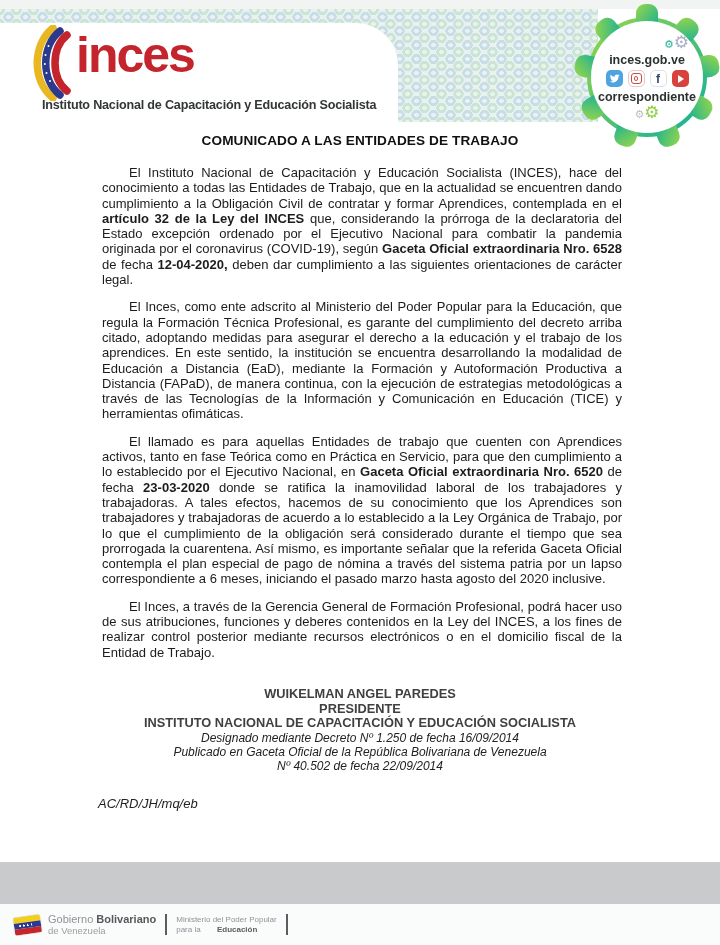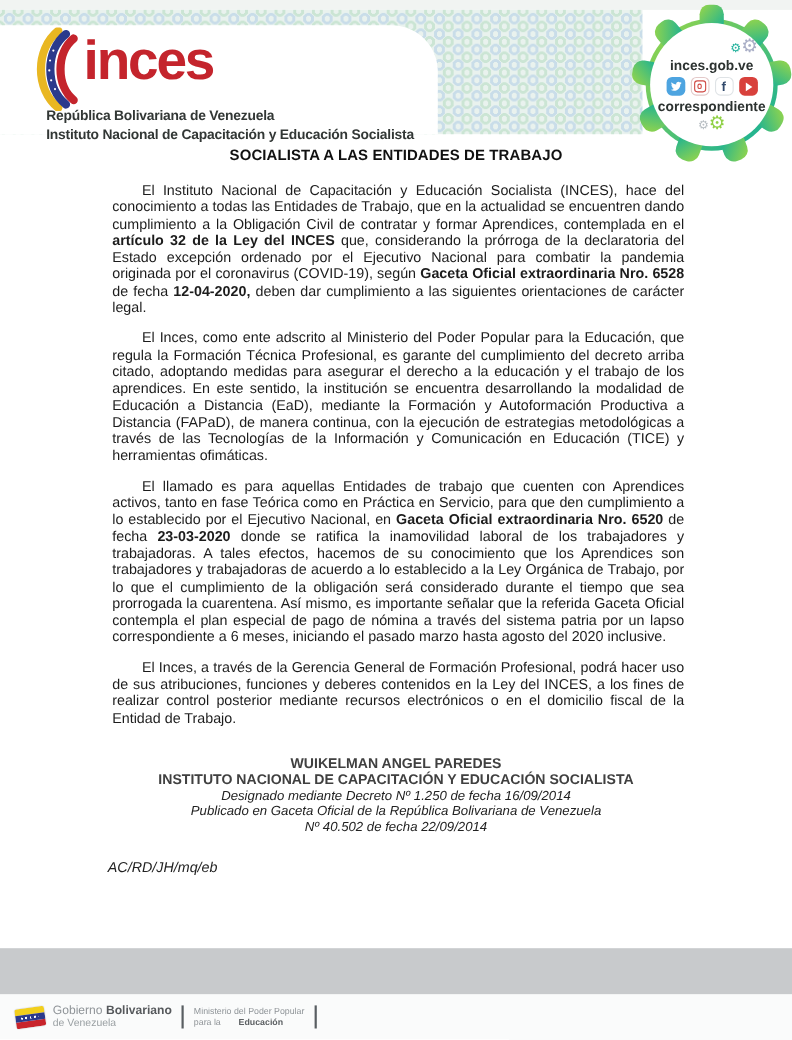--- a/index.html
+++ b/index.html
@@ -8,21 +8,21 @@
 
   
   .top-strip{position:absolute;left:0;top:0;width:720px;height:9px;background:#f1f4f2;}
 
   
   .header{position:absolute;left:0;top:9px;width:584px;height:113px;background:#e9f2ee;
     background-image:
       radial-gradient(circle, rgba(255,255,255,0) 2.4px, #c9dde9 2.5px 5px, rgba(255,255,255,0) 5.3px),
       radial-gradient(circle, rgba(255,255,255,0) 2.4px, #cbe5d4 2.5px 5px, rgba(255,255,255,0) 5.3px);
     background-size:17px 14px,17px 14px;
-    background-position:0 1px,8px 8px;}
+    background-position:0 1px,8px 8px;padding-left:14px;}
   .logo-blob{position:absolute;left:0;top:14px;width:398px;height:99px;background:#ffffff;
     border-radius:0 42px 0 0;}
   .logo-row{position:absolute;left:28px;top:16px;display:flex;align-items:flex-start;}
   .logo-arc{display:block;}
   .logo-word{font-size:50px;font-weight:bold;letter-spacing:-2px;color:#c4242c;line-height:56px;
     margin-left:2px;margin-top:2px;}
   .org-lines{position:absolute;left:42px;top:88px;color:#323735;font-size:12.6px;line-height:16.5px;
     font-weight:bold;letter-spacing:-0.2px;}
 
   
@@ -100,21 +100,20 @@
       <circle cx="17.5" cy="30" r="1" fill="#fff"></circle>
       <circle cx="16.8" cy="39" r="1" fill="#fff"></circle>
       <circle cx="18.5" cy="48" r="1" fill="#fff"></circle>
       <circle cx="22" cy="56" r="1" fill="#fff"></circle>
       <path d="M39 10 C 23 23, 23 53, 39 66" stroke="#c4242c" stroke-width="7.5" fill="none" stroke-linecap="round"></path>
     </svg>
     <div class="logo-word">inces</div>
   </div>
 
   <div class="org-lines">
-    <div>República Bolivariana de Venezuela</div>
     <div>Instituto Nacional de Capacitación y Educación Socialista</div>
   </div>
 </div>
 
 <div class="badge">
   <svg class="gear-big" width="146" height="146" viewBox="0 0 146 146">
     <defs>
       <linearGradient id="ggrad" x1="0" y1="0" x2="1" y2="1">
         <stop offset="0" stop-color="#9bd747"></stop>
         <stop offset="1" stop-color="#0fae9b"></stop>
@@ -157,31 +156,32 @@
         </div>
     </div>
     <div class="badge-handle">correspondiente</div>
     <div class="gears-bottom">
       <span class="gear-glyph" style="font-size:11px;color:#b9bfc4;">⚙</span><span class="gear-glyph" style="font-size:17px;color:#8fd044;">⚙</span>
     </div>
   </div>
 </div>
 
 <div class="doc">
-  <h1 class="doc-title">SOCIALISTA A LAS ENTIDADES DE TRABAJO</h1>
+  <h1 class="doc-title">COMUNICADO A LAS ENTIDADES DE TRABAJO</h1>
 
   <div>
       <p class="para"><span>El Instituto Nacional de Capacitación y Educación Socialista (INCES), hace del conocimiento a todas las Entidades de Trabajo, que en la actualidad se encuentren dando cumplimiento a la Obligación Civil de contratar y formar Aprendices, contemplada en el </span><b>artículo 32 de la Ley del INCES</b><span> que, considerando la prórroga de la declaratoria del Estado excepción ordenado por el Ejecutivo Nacional para combatir la pandemia originada por el coronavirus (COVID-19), según </span><b>Gaceta Oficial extraordinaria Nro. 6528</b><span> de fecha </span><b>12-04-2020,</b><span> deben dar cumplimiento a las siguientes orientaciones de carácter legal.</span></p>
       <p class="para"><span>El Inces, como ente adscrito al Ministerio del Poder Popular para la Educación, que regula la Formación Técnica Profesional, es garante del cumplimiento del decreto arriba citado, adoptando medidas para asegurar el derecho a la educación y el trabajo de los aprendices. En este sentido, la institución se encuentra desarrollando la modalidad de Educación a Distancia (EaD), mediante la Formación y Autoformación Productiva a Distancia (FAPaD), de manera continua, con la ejecución de estrategias metodológicas a través de las Tecnologías de la Información y Comunicación en Educación (TICE) y herramientas ofimáticas.</span></p>
       <p class="para"><span>El llamado es para aquellas Entidades de trabajo que cuenten con Aprendices activos, tanto en fase Teórica como en Práctica en Servicio, para que den cumplimiento a lo establecido por el Ejecutivo Nacional, en </span><b>Gaceta Oficial extraordinaria Nro. 6520</b><span> de fecha </span><b>23-03-2020</b><span> donde se ratifica la inamovilidad laboral de los trabajadores y trabajadoras. A tales efectos, hacemos de su conocimiento que los Aprendices son trabajadores y trabajadoras de acuerdo a lo establecido a la Ley Orgánica de Trabajo, por lo que el cumplimiento de la obligación será considerado durante el tiempo que sea prorrogada la cuarentena. Así mismo, es importante señalar que la referida Gaceta Oficial contempla el plan especial de pago de nómina a través del sistema patria por un lapso correspondiente a 6 meses, iniciando el pasado marzo hasta agosto del 2020 inclusive.</span></p>
       <p class="para"><span>El Inces, a través de la Gerencia General de Formación Profesional, podrá hacer uso de sus atribuciones, funciones y deberes contenidos en la Ley del INCES, a los fines de realizar control posterior mediante recursos electrónicos o en el domicilio fiscal de la Entidad de Trabajo.</span></p>
     </div>
 
   <div class="signature">
     <div class="sig-bold">WUIKELMAN ANGEL PAREDES</div>
+    <div class="sig-bold">PRESIDENTE</div>
     <div class="sig-bold">INSTITUTO NACIONAL DE CAPACITACIÓN Y EDUCACIÓN SOCIALISTA</div>
     <div class="sig-italic">Designado mediante Decreto Nº 1.250 de fecha 16/09/2014</div>
     <div class="sig-italic">Publicado en Gaceta Oficial de la República Bolivariana de Venezuela</div>
     <div class="sig-italic">Nº 40.502 de fecha 22/09/2014</div>
   </div>
 
   <div class="ref-code">AC/RD/JH/mq/eb</div>
 </div>
 
 <div class="footer-gray"></div>

